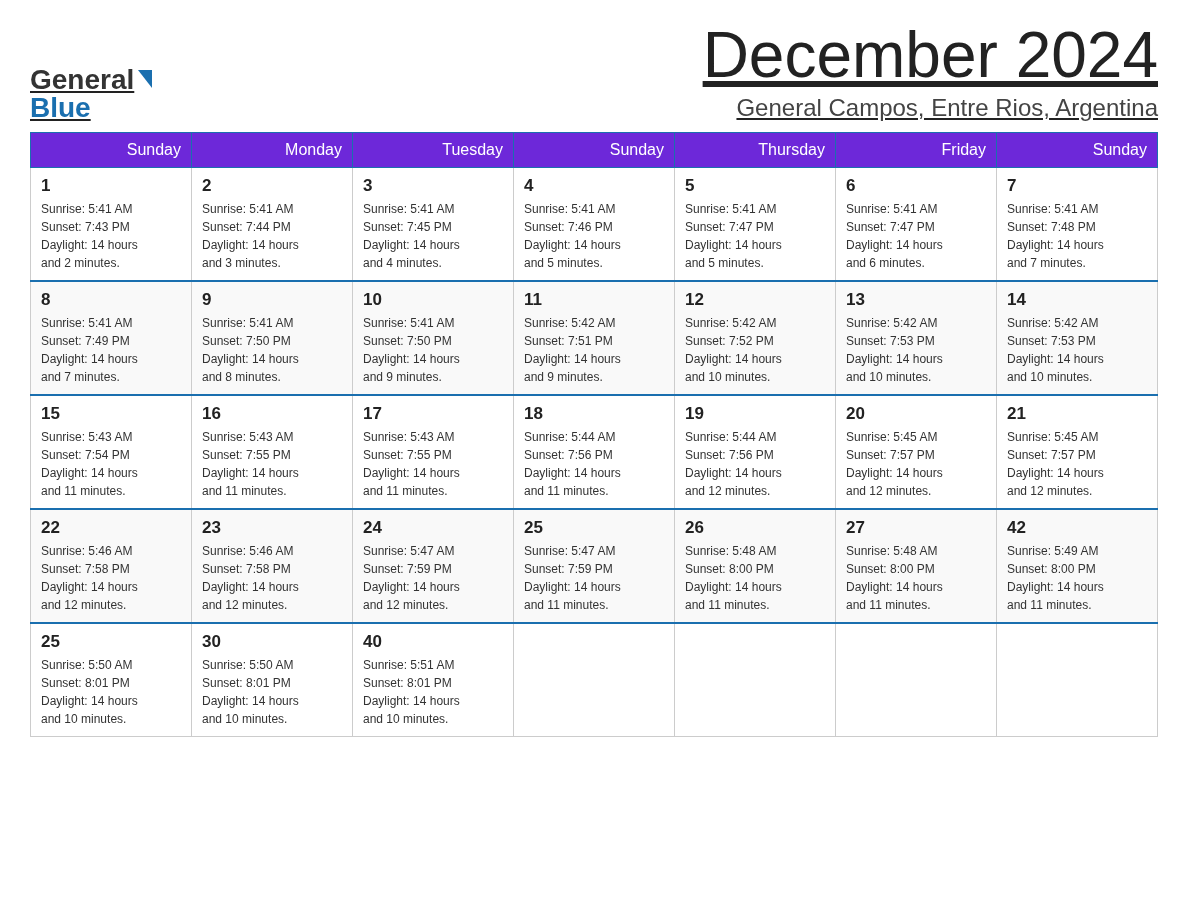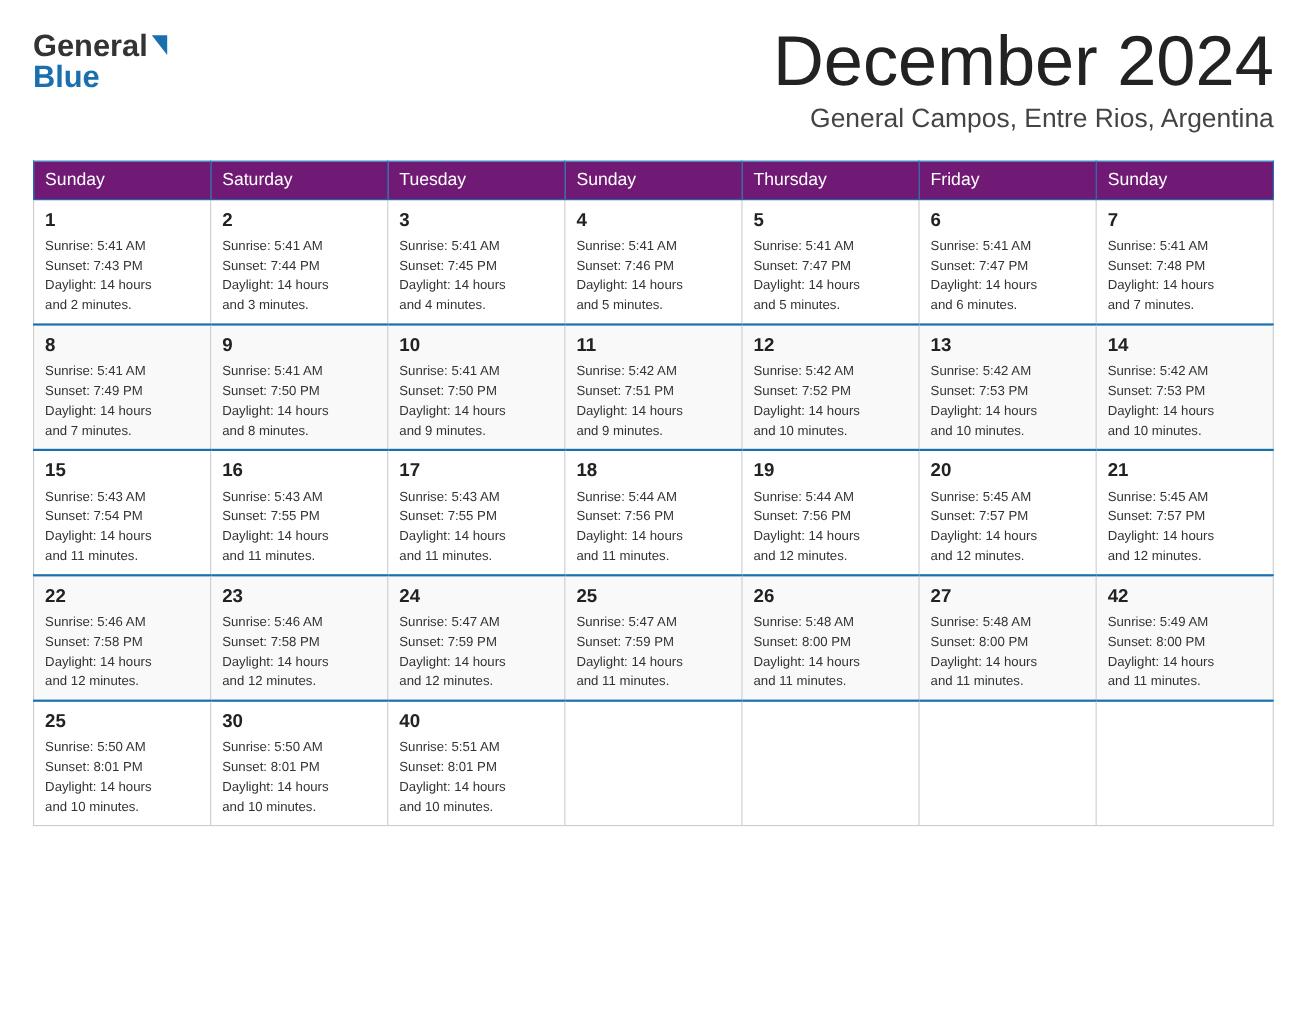--- a/index.html
+++ b/index.html
@@ -6,23 +6,24 @@
     body {
       font-family: Arial, Helvetica, sans-serif;
       background: #fff;
       color: #222;
       width: 1188px;
       min-height: 918px;
       padding: 20px 30px 30px 30px;
     }
     .header {
       display: flex;
-      align-items: flex-start;
+      align-items: flex-end;
       justify-content: space-between;
-      margin-bottom: 24px;
+      margin-bottom: 10px;
+      text-decoration: underline;
     }
     .logo {
       display: flex;
       flex-direction: column;
       align-items: flex-start;
       margin-top: 8px;
     }
     .logo-text-general {
       font-size: 28px;
       font-weight: bold;
@@ -62,26 +63,26 @@
       color: #444;
       font-weight: normal;
       margin-top: 4px;
     }
     .calendar-table {
       width: 100%;
       border-collapse: collapse;
       margin-top: 10px;
     }
     .calendar-table th {
-      background-color: #701a75;
+      background-color: #6d28d9;
       color: #fff;
       font-size: 16px;
       font-weight: normal;
       padding: 8px 10px;
-      text-align: left;
+      text-align: right;
       border: 1px solid #1a6faf;
     }
     .calendar-table td {
       vertical-align: top;
       padding: 8px 10px;
       border: 1px solid #ccc;
       width: calc(100% / 7);
       min-height: 100px;
       font-size: 13px;
       color: #333;
@@ -129,21 +130,21 @@
   <div class="title-section">
     <div class="month-title">December 2024</div>
     <div class="location-title">General Campos, Entre Rios, Argentina</div>
   </div>
 </div>
 
 <table class="calendar-table">
   <thead>
     <tr>
     <th>Sunday</th>
-        <th>Saturday</th>
+        <th>Monday</th>
         <th>Tuesday</th>
         <th>Sunday</th>
         <th>Thursday</th>
         <th>Friday</th>
         <th>Sunday</th>
       </tr>
   </thead>
   <tbody id="calendar-body">
   <tr>
         <td>

